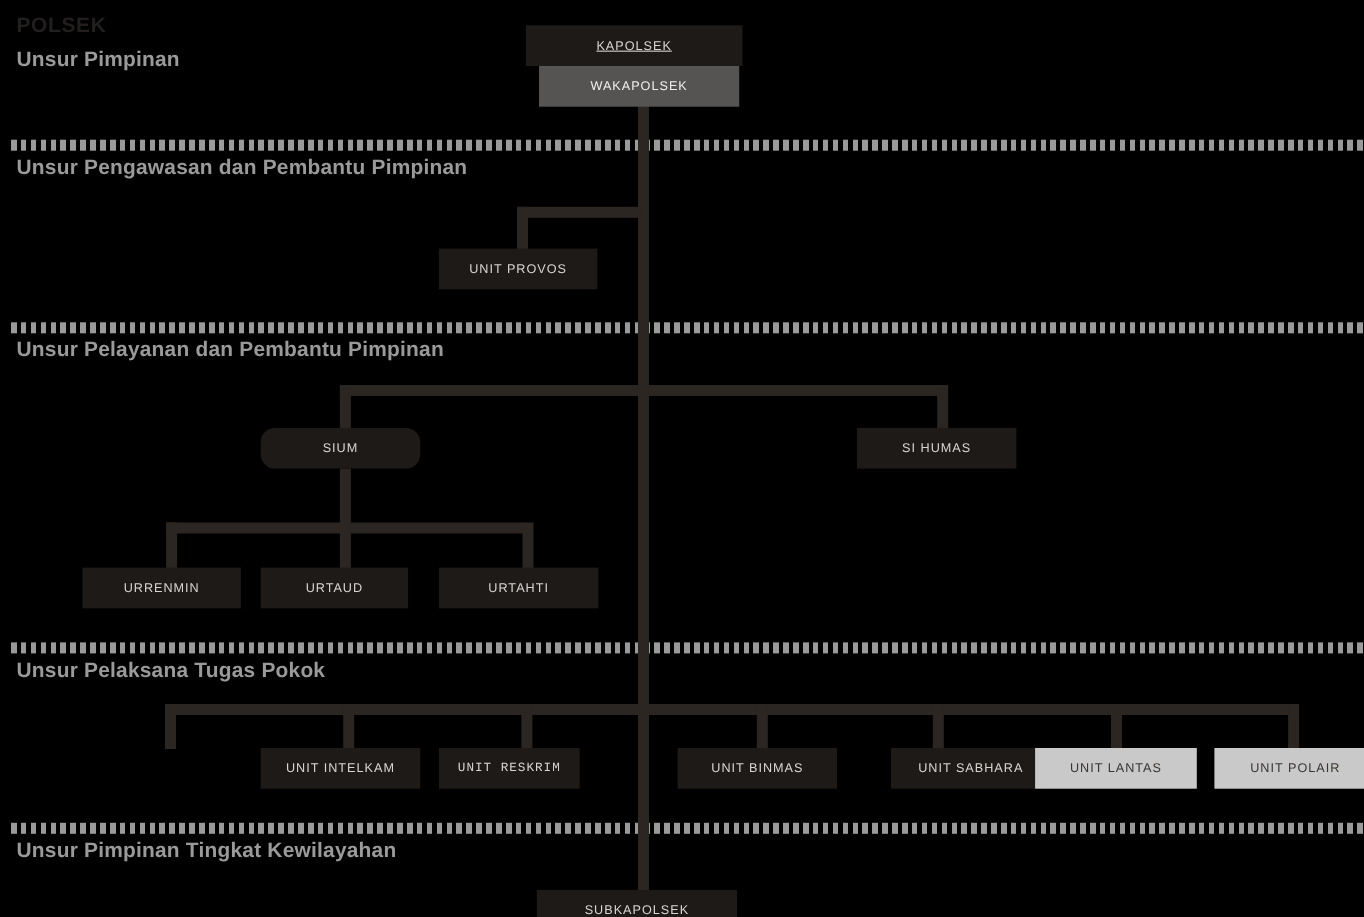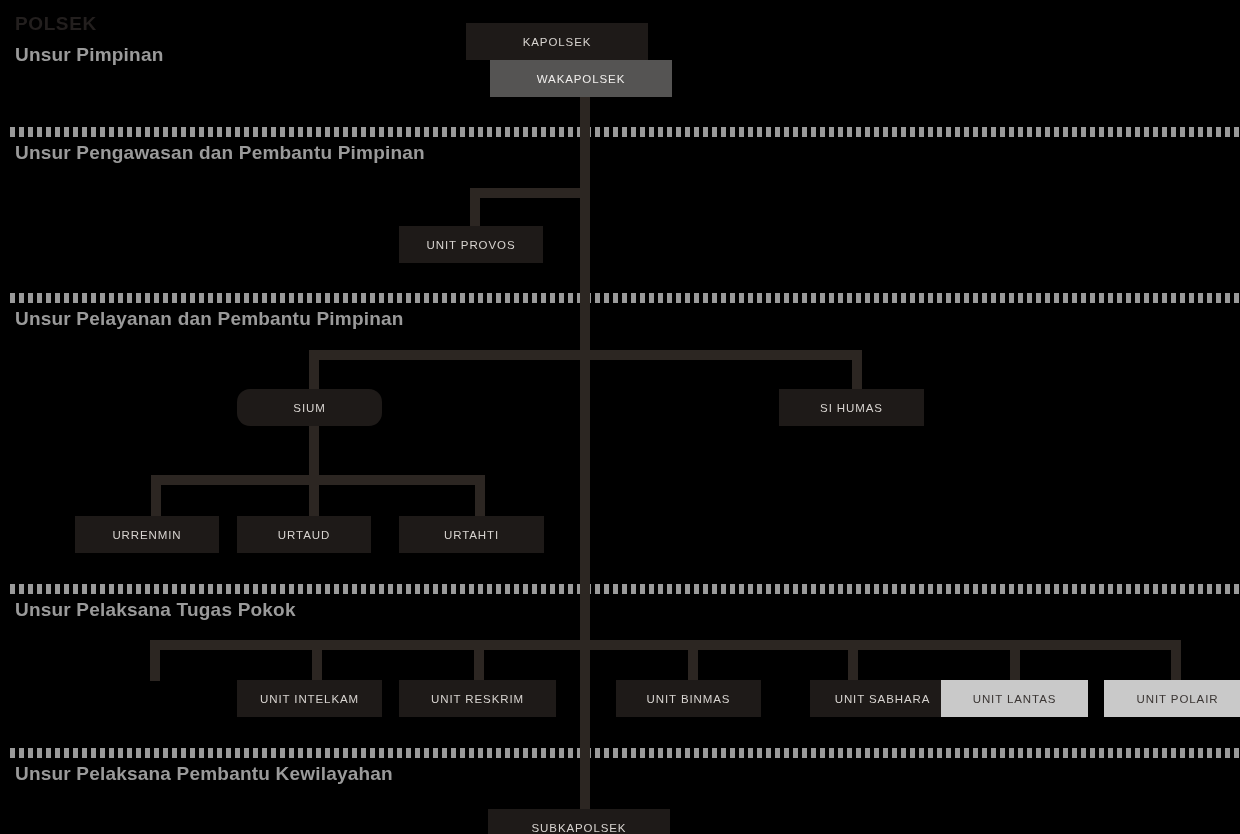--- a/index.html
+++ b/index.html
@@ -90,21 +90,21 @@
   <div class="divider" style="top:117px;"></div>
   <div class="section-label" style="top:127px;">Unsur Pengawasan dan Pembantu Pimpinan</div>
 
   <div class="divider" style="top:283px;"></div>
   <div class="section-label" style="top:293px;">Unsur Pelayanan dan Pembantu Pimpinan</div>
 
   <div class="divider" style="top:574px;"></div>
   <div class="section-label" style="top:584px;">Unsur Pelaksana Tugas Pokok</div>
 
   <div class="divider" style="top:738px;"></div>
-  <div class="section-label" style="top:748px;">Unsur Pelaksana Pembantu Kewilayahan</div>
+  <div class="section-label" style="top:748px;">Unsur Pimpinan Tingkat Kewilayahan</div>
 
   <div class="ln v" style="left:570px; top:86px;  height:715px;"></div>
 
   <div class="ln h" style="left:460px; top:178px; width:112px;"></div>
   <div class="ln v" style="left:460px; top:178px; height:40px;"></div>
 
   <div class="ln h" style="left:299px; top:340px; width:545px;"></div>
   <div class="ln v" style="left:299px; top:340px; height:40px;"></div>
   <div class="ln v" style="left:842px; top:340px; height:40px;"></div>
 
@@ -116,34 +116,34 @@
 
   <div class="ln h" style="left:140px; top:630px; width:1023px;"></div>
   <div class="ln v" style="left:140px; top:630px; height:41px;"></div>
   <div class="ln v" style="left:302px; top:630px; height:41px;"></div>
   <div class="ln v" style="left:464px; top:630px; height:41px;"></div>
   <div class="ln v" style="left:678px; top:630px; height:41px;"></div>
   <div class="ln v" style="left:838px; top:630px; height:41px;"></div>
   <div class="ln v" style="left:1000px; top:630px; height:41px;"></div>
   <div class="ln v" style="left:1161px; top:630px; height:41px;"></div>
 
-  <div class="node dark" style="left:456px; top:13px; width:182px;">KAPOLSEK</div>
+  <div class="node dark" style="left:468px; top:13px; width:197px;text-decoration:underline;">KAPOLSEK</div>
   <div class="node gray" style="left:480px; top:50px; width:182px;">WAKAPOLSEK</div>
 
   <div class="node dark" style="left:389px; top:216px; width:144px;">UNIT PROVOS</div>
 
   <div class="node dark" style="left:227px; top:379px; width:145px;border-radius:13px;">SIUM</div>
   <div class="node dark" style="left:769px; top:379px; width:145px;">SI HUMAS</div>
 
   <div class="node dark" style="left:65px; top:506px; width:144px;">URRENMIN</div>
   <div class="node dark" style="left:227px; top:506px; width:134px;">URTAUD</div>
   <div class="node dark" style="left:389px; top:506px; width:145px;">URTAHTI</div>
 
   <div class="node dark" style="left:227px; top:670px; width:145px;">UNIT INTELKAM</div>
-  <div class="node dark" style="left:389px; top:670px; width:157px;">UNIT RESKRIM</div>
+  <div class="node dark" style="left:389px; top:670px; width:128px;font-family:Liberation Mono, monospace;">UNIT RESKRIM</div>
   <div class="node dark" style="left:606px; top:670px; width:145px;">UNIT BINMAS</div>
   <div class="node dark" style="left:769px; top:670px; width:145px;margin-left:31px;">UNIT SABHARA</div>
   <div class="node light" style="left:931px; top:670px; width:147px;">UNIT LANTAS</div>
   <div class="node light" style="left:1094px; top:670px; width:147px;">UNIT POLAIR</div>
 
   <div class="node dark" style="left:478px; top:799px; width:182px;">SUBKAPOLSEK</div>
 
 </div>
 
 </body></html>

